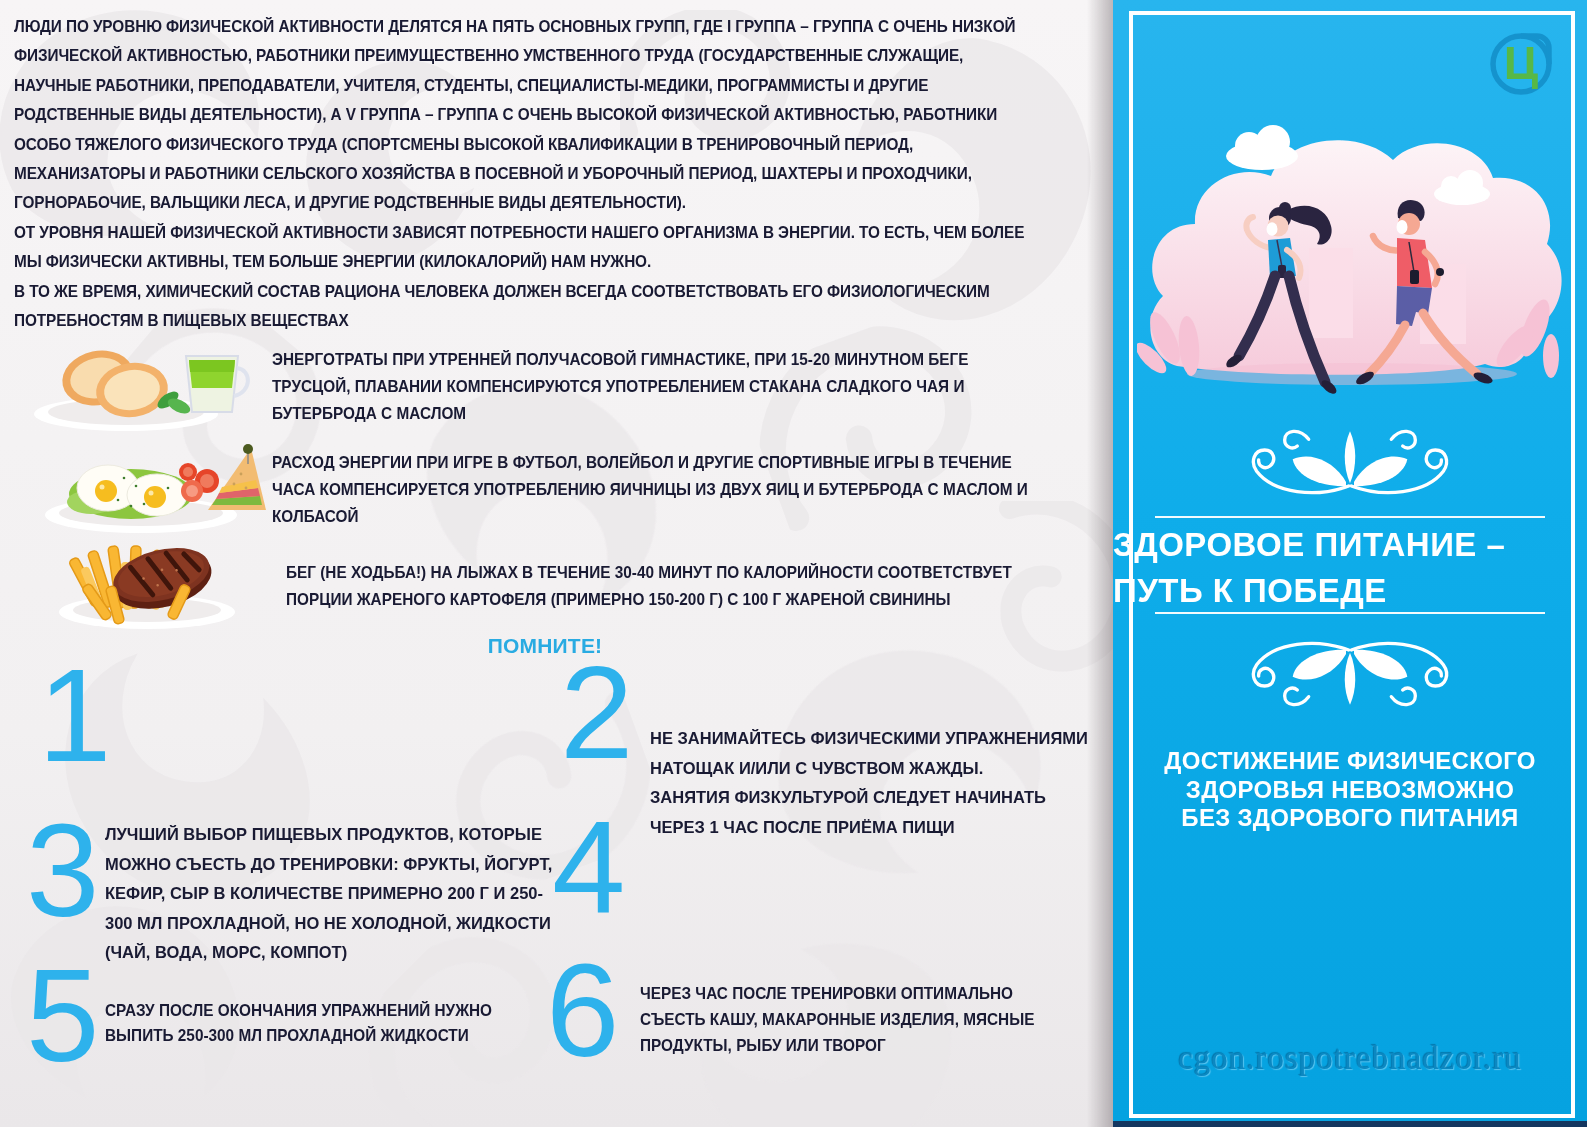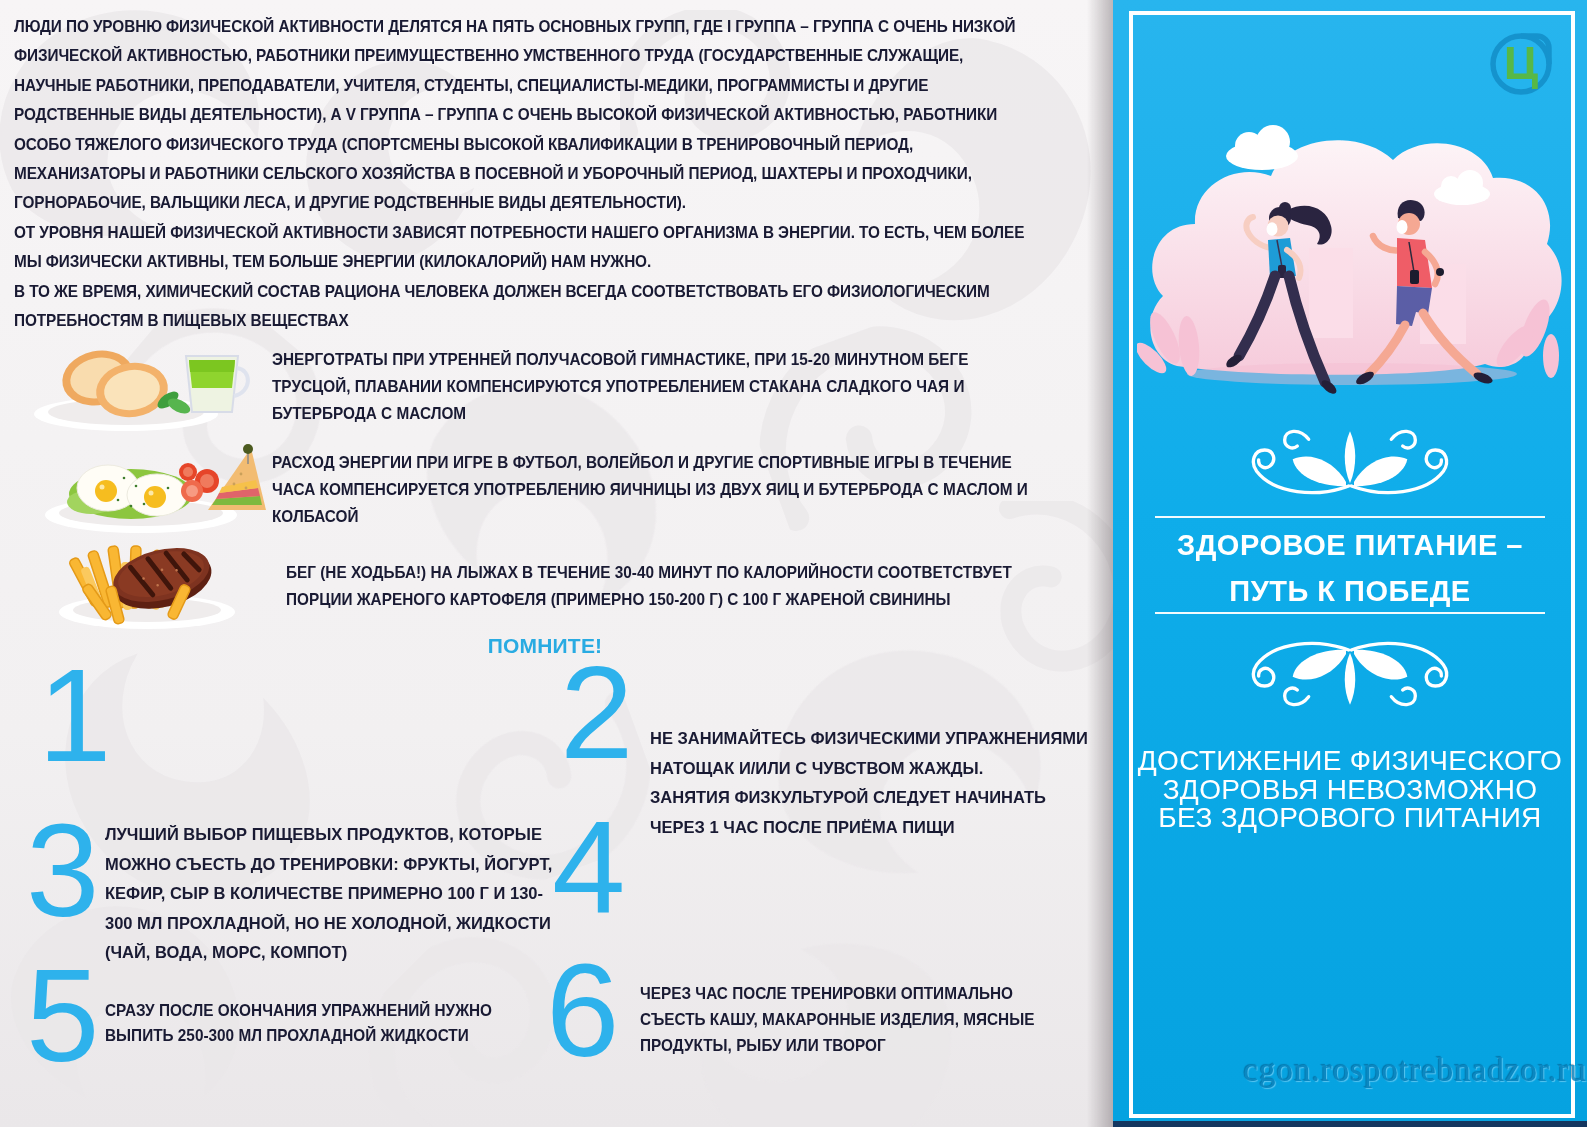--- a/index.html
+++ b/index.html
@@ -51,28 +51,28 @@
   .logo svg{position:absolute;left:0;top:0;}
   .logo-letter{position:absolute;left:50%;top:42%;transform:translate(-50%,-50%);
          font-size:47px;font-weight:700;color:#57b847;line-height:1;}
   .illus{position:absolute;left:24px;top:106px;width:425px;height:295px;}
   .flo{position:absolute;left:117px;width:240px;height:80px;}
   .flo-top{top:422px;}
   .flo-bot{top:634px;transform:scaleY(-1);}
   .dline{position:absolute;left:42px;width:390px;height:2px;background:rgba(255,255,255,.95);}
   .d1{top:516px;}
   .d2{top:612px;}
-  .ptitle{position:absolute;left:0;top:522px;width:474px;text-align:center;color:#fff;
-         font-size:29px;font-weight:700;line-height:46px;letter-spacing:.5px;}
+  .ptitle{position:absolute;left:0;top:522px;width:474px;text-align:left;color:#fff;
+         font-size:33px;font-weight:700;line-height:46px;letter-spacing:.5px;}
   .slogan{position:absolute;left:0;top:747px;width:474px;text-align:center;color:#fff;
-         font-size:28px;font-weight:400;line-height:28.5px;letter-spacing:.3px;}
-  .watermark{position:absolute;left:0;top:1040px;width:474px;text-align:right;
+         font-size:24px;font-weight:700;line-height:28.5px;letter-spacing:.3px;}
+  .watermark{position:absolute;left:0;top:1040px;width:474px;text-align:center;
          font-family:"Liberation Serif",serif;font-size:33px;letter-spacing:1px;
          color:#0c84bd;opacity:.85;
-         text-shadow:-1px -1px 1px rgba(0,50,90,.45),1px 1px 1px rgba(170,228,255,.6);margin-top:12px;}
+         text-shadow:-1px -1px 1px rgba(0,50,90,.45),1px 1px 1px rgba(170,228,255,.6);}
 </style>
 </head>
 <body>
 
 <svg width="0" height="0" style="position:absolute">
   <defs>
     <symbol id="flourish" viewBox="0 0 360 120">
       <g fill="#fff" stroke="none">
         <path d="M180,14 C170,36 169,66 180,92 C191,66 190,36 180,14 Z"></path>
         <path d="M174,90 C156,58 120,44 94,56 C100,84 140,98 174,96 Z"></path>
@@ -243,21 +243,21 @@
 
     <div class="num n2">2</div>
     <div class="itext t2 pre dark">НЕ ЗАНИМАЙТЕСЬ ФИЗИЧЕСКИМИ УПРАЖНЕНИЯМИ
 НАТОЩАК И/ИЛИ С ЧУВСТВОМ ЖАЖДЫ.
 ЗАНЯТИЯ ФИЗКУЛЬТУРОЙ СЛЕДУЕТ НАЧИНАТЬ
 ЧЕРЕЗ 1 ЧАС ПОСЛЕ ПРИЁМА ПИЩИ</div>
 
     <div class="num n3">3</div>
     <div class="itext t3 pre dark">ЛУЧШИЙ ВЫБОР ПИЩЕВЫХ ПРОДУКТОВ, КОТОРЫЕ
 МОЖНО СЪЕСТЬ ДО ТРЕНИРОВКИ: ФРУКТЫ, ЙОГУРТ,
-КЕФИР, СЫР В КОЛИЧЕСТВЕ ПРИМЕРНО 100 Г И 130-
+КЕФИР, СЫР В КОЛИЧЕСТВЕ ПРИМЕРНО 200 Г И 250-
 300 МЛ ПРОХЛАДНОЙ, НО НЕ ХОЛОДНОЙ, ЖИДКОСТИ
 (ЧАЙ, ВОДА, МОРС, КОМПОТ)</div>
 
     <div class="num n4">4</div>
 
     <div class="num n5">5</div>
     <div class="itext t5 pre cond dark">СРАЗУ ПОСЛЕ ОКОНЧАНИЯ УПРАЖНЕНИЙ НУЖНО
 ВЫПИТЬ 250-300 МЛ ПРОХЛАДНОЙ ЖИДКОСТИ</div>
 
     <div class="num n6">6</div>

